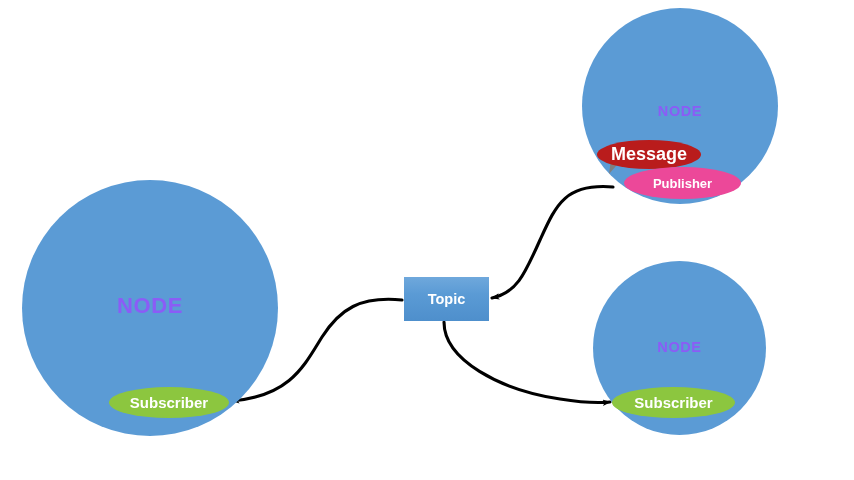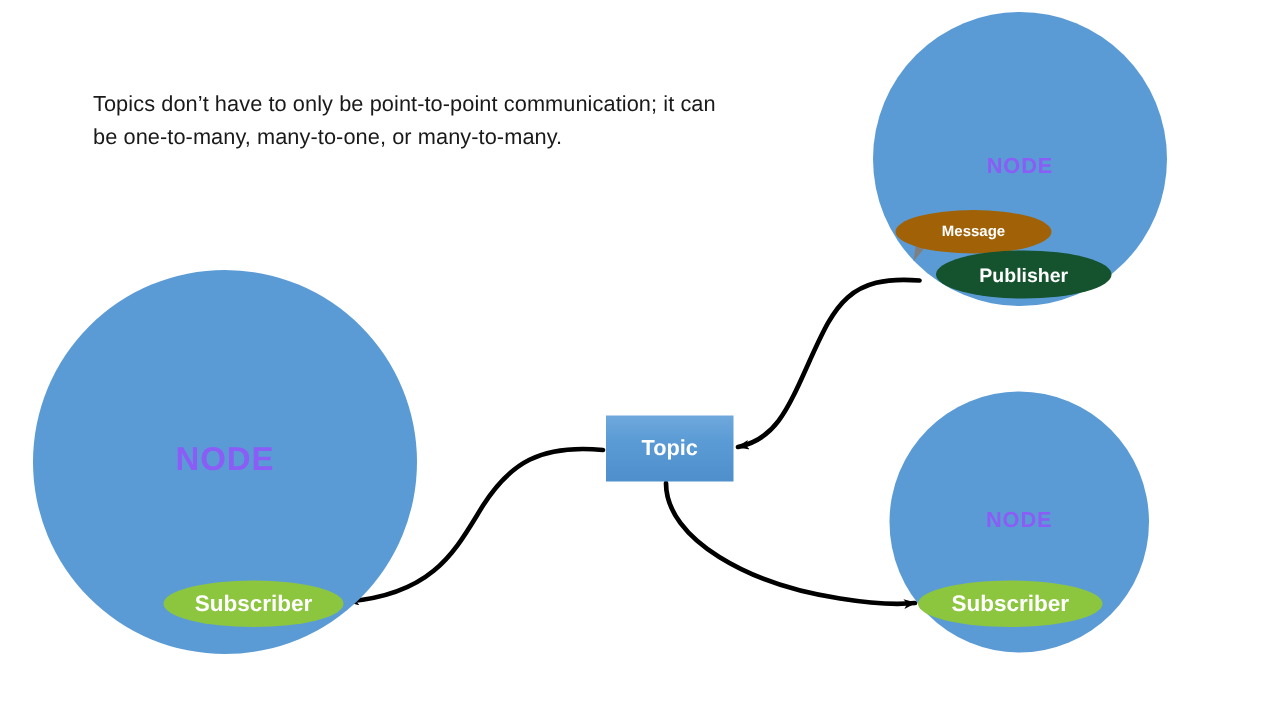--- a/index.html
+++ b/index.html
@@ -68,37 +68,37 @@
     align-items: center;
     justify-content: center;
     color: #ffffff;
     font-weight: bold;
     white-space: nowrap;
   }
   .pill.subscriber     { background: #8CC63F; font-size: 15px; }
   .pill.sub-left       { left: 109px; top: 387px; width: 120px; height: 31px; }
   .pill.sub-right      { left: 612px; top: 387px; width: 123px; height: 31px; }
   .pill.publisher      { left: 624px; top: 167px; width: 117px; height: 32px;
-                         background: #14532d; font-size: 13px; }
+                         background: #ec4899; font-size: 13px; }
 
   
   .msg-bubble {
     position: absolute;
     left: 597px;
     top: 140px;
     width: 104px;
     height: 29px;
     border-radius: 50%;
-    background: #a16207;
+    background: #b91c1c;
     display: flex;
     align-items: center;
     justify-content: center;
     color: #ffffff;
     font-weight: bold;
-    font-size: 10px;
+    font-size: 18px;
     white-space: nowrap;
   }
   .msg-tail {
     position: absolute;
     left: 610px;
     top: 160px;
     width: 0; height: 0;
     border-left: 7px solid #7F7F7F;
     border-right: 5px solid transparent;
     border-top: 4px solid #7F7F7F;
@@ -122,21 +122,20 @@
     font-weight: bold;
     font-size: 14.5px;
     white-space: nowrap;
   }
 </style>
 </head>
 <body>
 
 <div id="canvas">
 
-  <div class="caption">Topics don’t have to only be point-to-point communication; it can be one-to-many, many-to-one, or many-to-many.</div>
 
   <svg id="wires" viewBox="0 0 854 480" xmlns="http://www.w3.org/2000/svg">
     <defs>
       <marker id="arrowLeft" markerWidth="9" markerHeight="9" refX="7.4" refY="3.2" orient="auto" markerUnits="userSpaceOnUse">
         <path d="M0,0 L8.4,3.2 L0,6.4 L2.1,3.2 Z" fill="#000000"></path>
       </marker>
     </defs>
 
     <path d="M 613,187 C 565,183 556,205 540,240 C 524,276 516,293 492,298" fill="none" stroke="#000000" stroke-width="3.1" stroke-linecap="round" marker-end="url(#arrowLeft)"></path>
 

